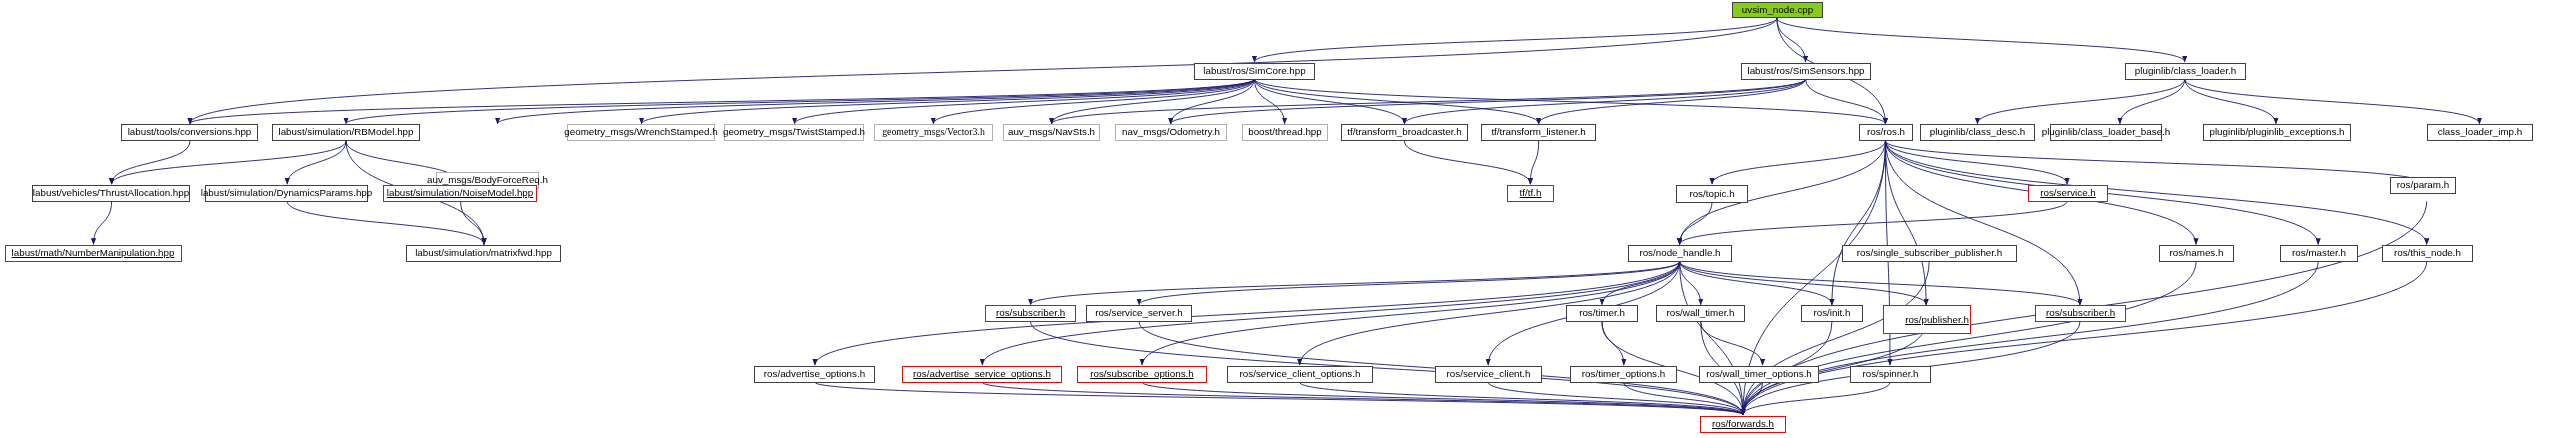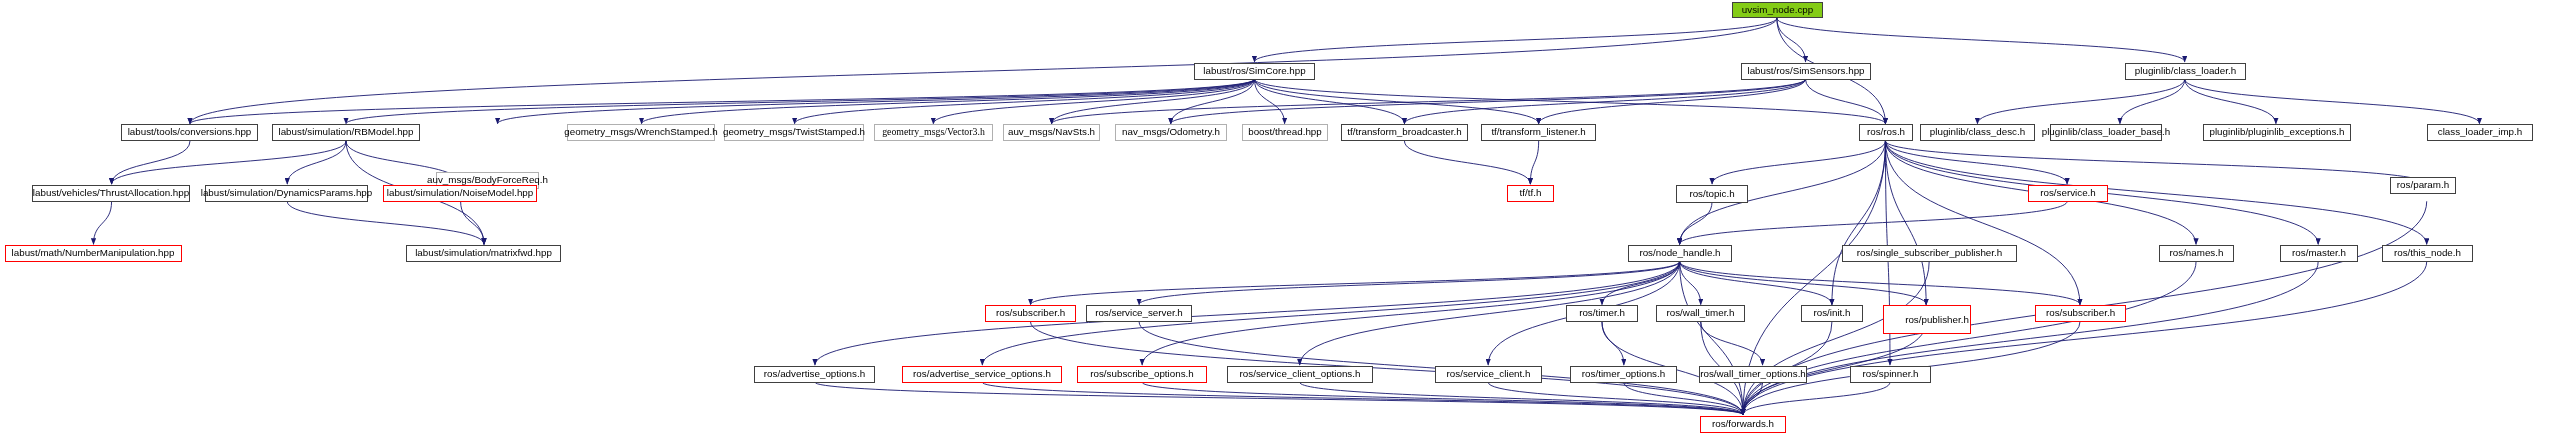--- a/index.html
+++ b/index.html
@@ -3,21 +3,21 @@
 <meta charset="utf-8">
 <style>
   html,body{margin:0;padding:0;background:#ffffff;}
   #canvas{position:relative;width:2576px;height:438px;background:#ffffff;
           font-family:"Liberation Sans","DejaVu Sans",sans-serif;overflow:hidden;}
   .node{position:absolute;box-sizing:border-box;display:flex;align-items:center;
         justify-content:center;background:#ffffff;white-space:nowrap;
         font-size:9.8px;color:#000000;line-height:1;border:0.8px solid #808080;}
   .node.root{background:#84cc16;border:0.8px solid #404040;}
   .node.dark{border:0.8px solid #404040;}
-  .node.red{border:0.8px solid #ff0000;}
+  .node.red{border:0.8px solid #ff0000;text-decoration:underline;}
   .node.light{border:0.8px solid #b0b0b0;}
   svg#edges{position:absolute;left:0;top:0;width:2576px;height:438px;overflow:visible;}
 </style>
 </head>
 <body>
 
 <div id="canvas">
   <svg id="edges" viewBox="0 0 3415 581" width="2576" height="438">
     <defs>
       <marker id="arrow" markerWidth="9" markerHeight="7" refX="8" refY="3.5" orient="auto" markerUnits="userSpaceOnUse">
@@ -247,21 +247,21 @@
       </div>
       <div class="node dark" style="left: 1227px; top: 366px; width: 146px; height: 16.6px;">
         <span>ros/service_client_options.h</span>
       </div>
       <div class="node dark" style="left: 1435px; top: 366px; width: 107px; height: 16.6px;">
         <span>ros/service_client.h</span>
       </div>
       <div class="node dark" style="left: 1570px; top: 366px; width: 107px; height: 16.6px;">
         <span>ros/timer_options.h</span>
       </div>
-      <div class="node dark" style="left: 1699px; top: 366px; width: 108px; height: 16.6px;">
+      <div class="node dark" style="left: 1699px; top: 366px; width: 120px; height: 16.6px;">
         <span>ros/wall_timer_options.h</span>
       </div>
       <div class="node dark" style="left: 1850px; top: 366px; width: 81px; height: 16.6px;">
         <span>ros/spinner.h</span>
       </div>
       <div class="node red" style="left: 1700px; top: 416px; width: 86px; height: 16.6px;">
         <span>ros/forwards.h</span>
       </div>
     </div>
 </div>

